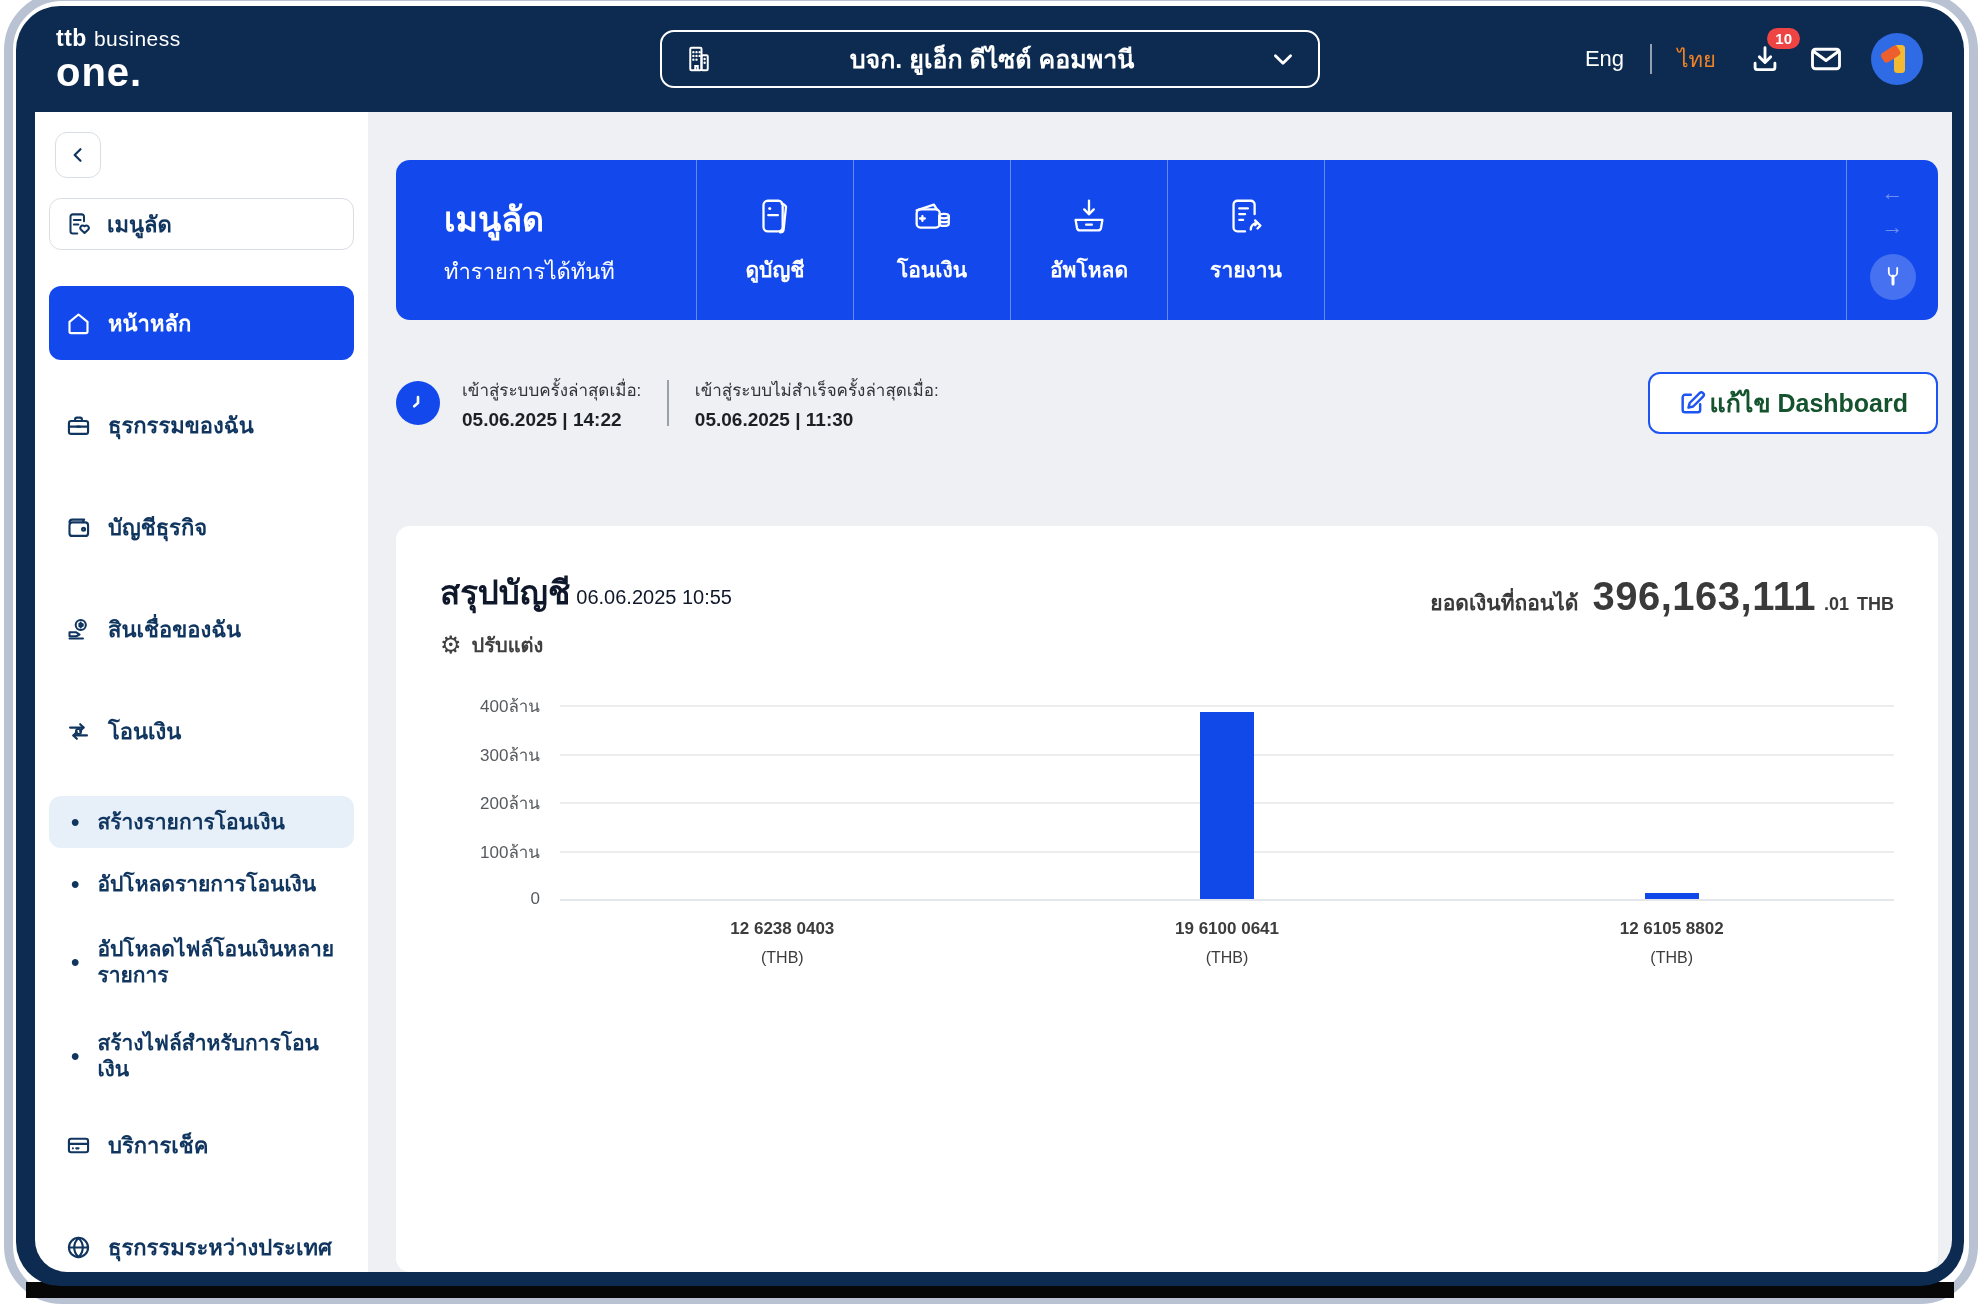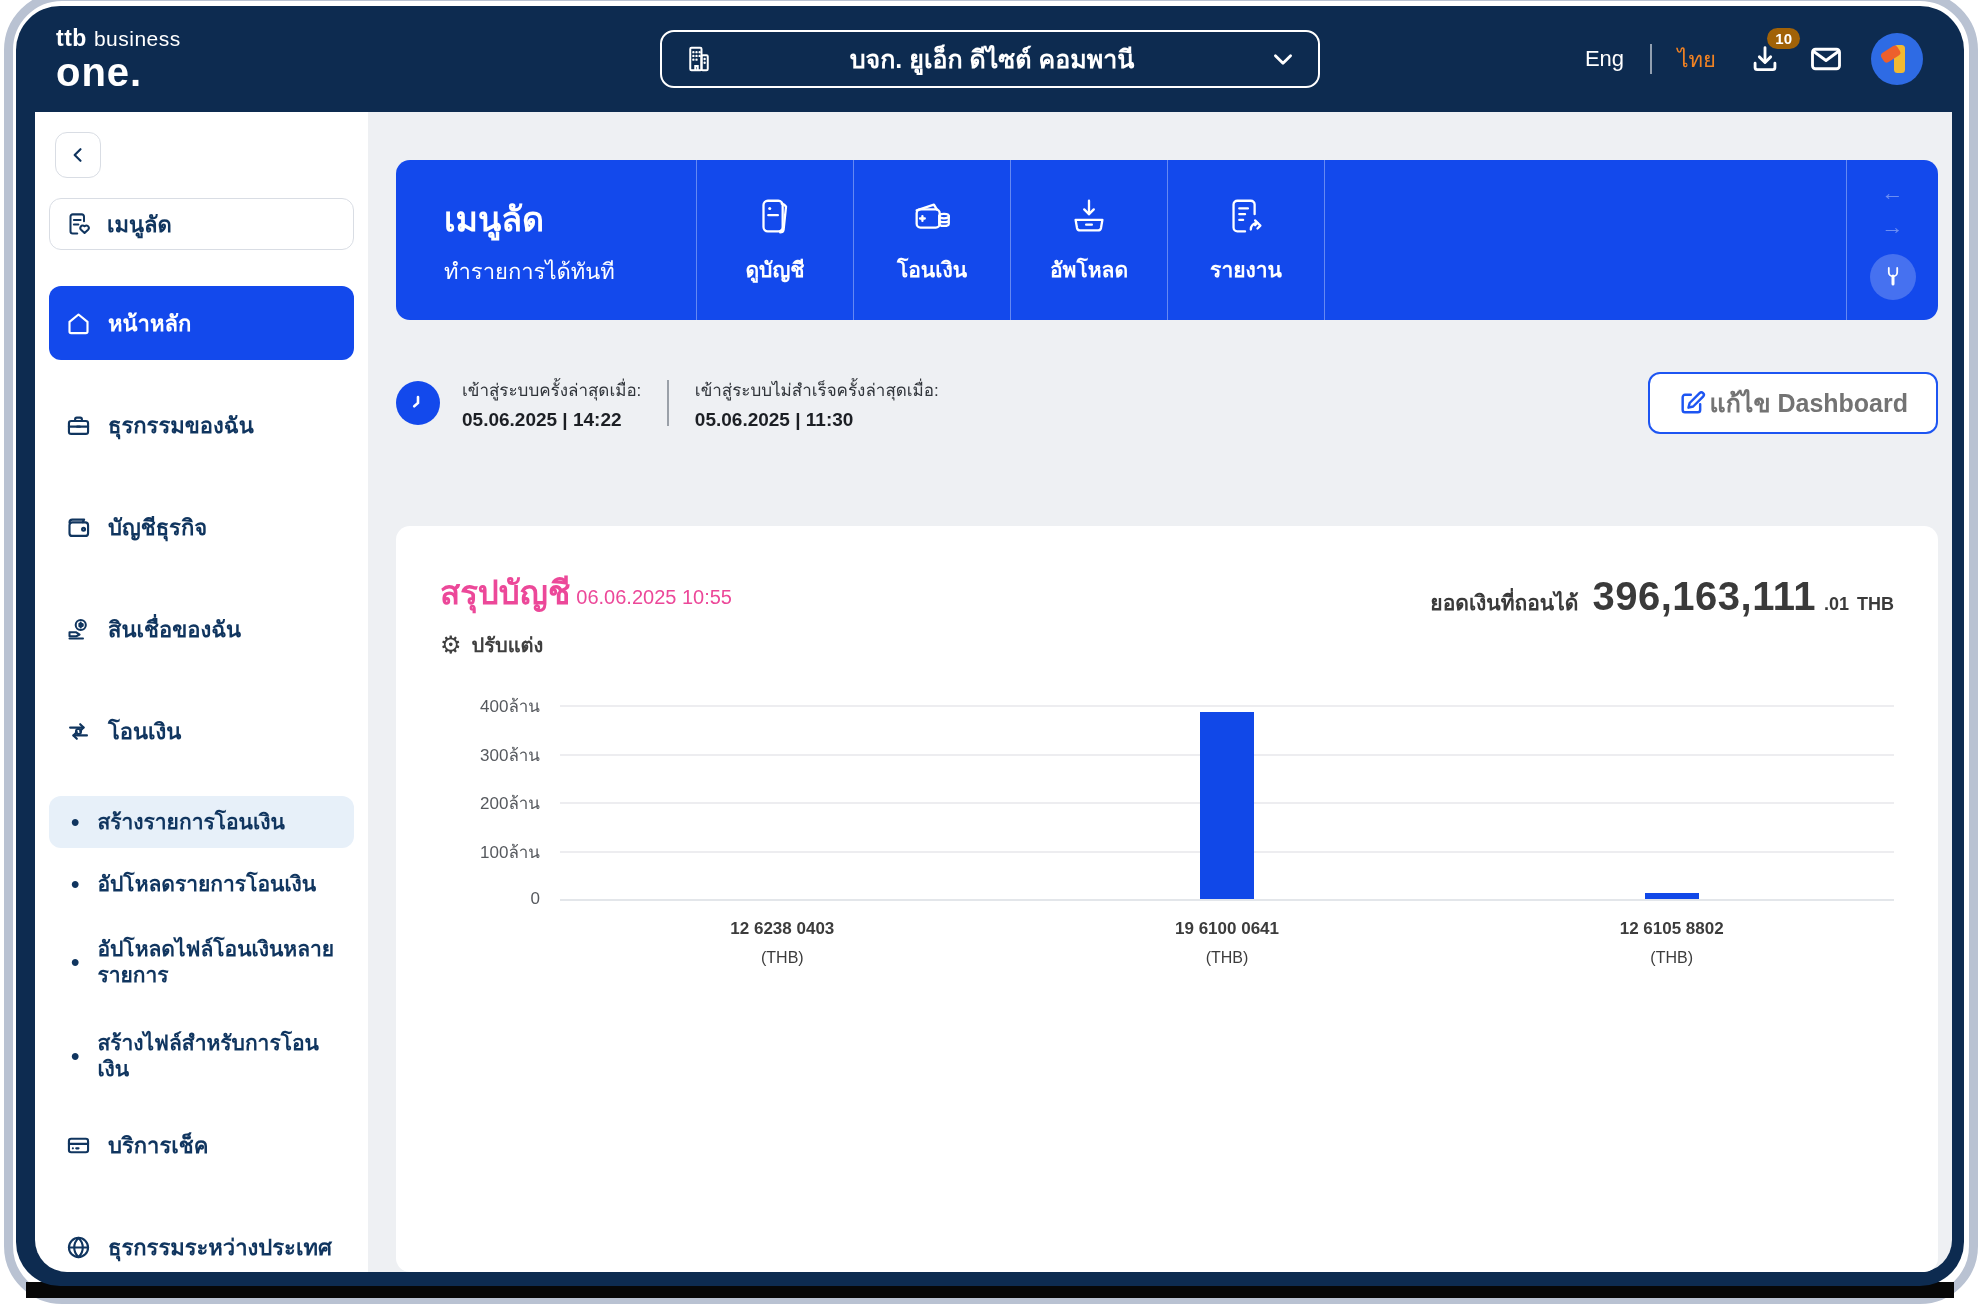--- a/index.html
+++ b/index.html
@@ -18,21 +18,21 @@
   .logo .l1 { font-size:21px; letter-spacing:.5px; }
   .logo .l1 b { font-weight:800; font-size:23px; margin-right:7px; }
   .logo .l2 { font-size:40px; font-weight:800; letter-spacing:1px; margin-top:2px; }
   .selector { position:absolute; left:50%; top:50%; transform:translate(-50%,-50%); width:660px; height:58px; border:2.5px solid #fff; border-radius:14px; display:flex; align-items:center; padding:0 22px; cursor:pointer; }
   .selector .sel-label { flex:1; text-align:center; font-size:25px; font-weight:600; }
   .top-right { margin-left:auto; display:flex; align-items:center; gap:26px; }
   .lang { font-size:22px; cursor:pointer; }
   .lang.th { color:#f08223; }
   .vdiv { width:1.5px; height:30px; background:rgba(255,255,255,.55); }
   .dl-wrap { position:relative; margin-left:6px; cursor:pointer; }
-  .badge { position:absolute; top:-14px; right:-18px; background:#a16207; color:#fff; border-radius:999px; font-size:15px; font-weight:700; padding:2px 8px; }
+  .badge { position:absolute; top:-14px; right:-18px; background:#ef4444; color:#fff; border-radius:999px; font-size:15px; font-weight:700; padding:2px 8px; }
   .avatar { width:54px; height:54px; cursor:pointer; }
 
   
   .bodyrow { flex:1; display:flex; padding-left:19px; padding-right:12px; min-height:0; }
 
   .sidebar { width:333px; flex:none; background:#fff; border-bottom-left-radius:32px; padding:20px 14px 0 14px; overflow:hidden; color:#10355f; }
   .back-btn { width:46px; height:46px; border:1.5px solid #d9dde4; border-radius:12px; display:grid; place-items:center; margin:0 0 20px 6px; cursor:pointer; }
   .shortcut-box { height:52px; border:1.5px solid #d9dde4; border-radius:12px; display:flex; align-items:center; gap:14px; padding:0 16px; font-weight:700; font-size:22px; margin-bottom:36px; cursor:pointer; }
   .nav-item { height:74px; display:flex; align-items:center; gap:16px; padding:0 16px; font-weight:700; font-size:22px; border-radius:12px; margin-bottom:28px; cursor:pointer; white-space:nowrap; }
   .nav-item.active { background:#1349ec; color:#fff; }
@@ -55,33 +55,33 @@
   .b-rail { width:92px; flex:none; border-left:1.5px solid rgba(255,255,255,.35); display:flex; flex-direction:column; align-items:center; justify-content:center; gap:8px; }
   .rail-arrow { color:rgba(255,255,255,.38); font-size:22px; cursor:pointer; line-height:1.2; }
   .wrench-circle { width:46px; height:46px; border-radius:50%; background:rgba(255,255,255,.22); display:grid; place-items:center; cursor:pointer; margin-top:6px; }
 
   
   .login-row { margin-top:52px; display:flex; align-items:center; flex:none; }
   .clock-circle { width:44px; height:44px; border-radius:50%; background:#1349ec; display:grid; place-items:center; flex:none; margin-right:22px; }
   .login-block .lab { font-size:17px; font-weight:500; color:#30343a; }
   .login-block .val { font-size:19px; font-weight:700; color:#1c1f24; margin-top:6px; }
   .login-div { width:1.5px; height:46px; background:#9aa0a8; margin:0 26px; }
-  .edit-btn { margin-left:auto; height:62px; background:#fff; border:2px solid #1d55f2; border-radius:12px; color:#737373; font-size:25px; font-weight:700; display:flex; align-items:center; gap:4px; padding:0 28px; cursor:pointer; }
+  .edit-btn { margin-left:auto; height:62px; background:#fff; border:2px solid #1d55f2; border-radius:12px; color:#14532d; font-size:25px; font-weight:700; display:flex; align-items:center; gap:4px; padding:0 28px; cursor:pointer; }
 
   
   .card { background:#fff; border-radius:14px; flex:none; }
   .card1 { margin-top:58px; height:168px; display:flex; align-items:center; justify-content:flex-end; gap:18px; padding-right:50px; }
   .btn { height:58px; border:none; border-radius:12px; font-size:24px; font-weight:700; padding:0 30px; cursor:pointer; font-family:inherit; }
   .btn-light { background:#d7dffb; color:#1d4ff0; }
   .btn-solid { background:#1143e9; color:#fff; }
 
   
   .card2 { margin-top:92px; flex:1; min-height:0; padding:40px 44px; overflow:hidden; display:flex; flex-direction:column; }
   .c2-head { display:flex; justify-content:space-between; align-items:flex-start; flex:none; }
-  .c2-title-line { display:flex; align-items:baseline; gap:6px; color:#ec4899; }
+  .c2-title-line { display:flex; align-items:baseline; gap:6px; color:#0f172a; }
   .c2-title { font-size:33px; font-weight:800; }
   .c2-time { font-size:20px; font-weight:500; }
   .customize { display:flex; align-items:center; gap:10px; margin-top:10px; color:#3f3f3f; font-size:20px; font-weight:600; cursor:pointer; }
   .gear { font-size:24px; line-height:1; }
   .balance { display:flex; align-items:baseline; gap:8px; color:#3a3a3a; margin-top:8px; }
   .bal-label { font-size:21px; font-weight:600; margin-right:6px; }
   .bal-main { font-size:40px; font-weight:800; letter-spacing:.5px; }
   .bal-frac, .bal-cur { font-size:18px; font-weight:800; }
 
   .chart { position:relative; margin-top:44px; height:194px; flex:none; }

